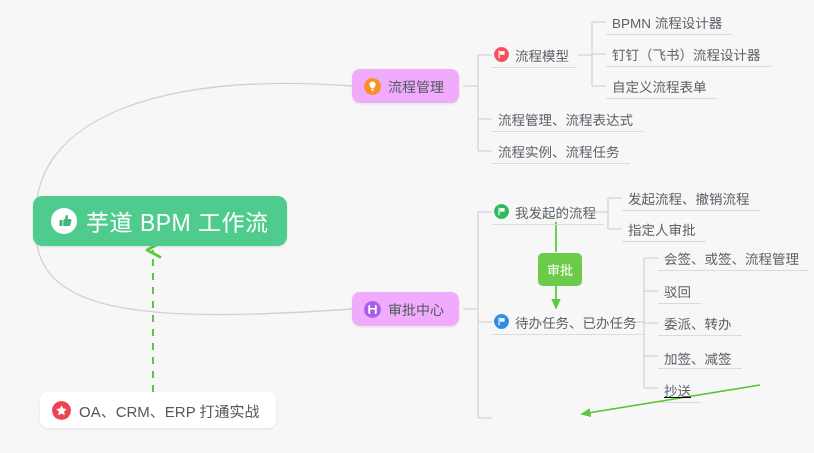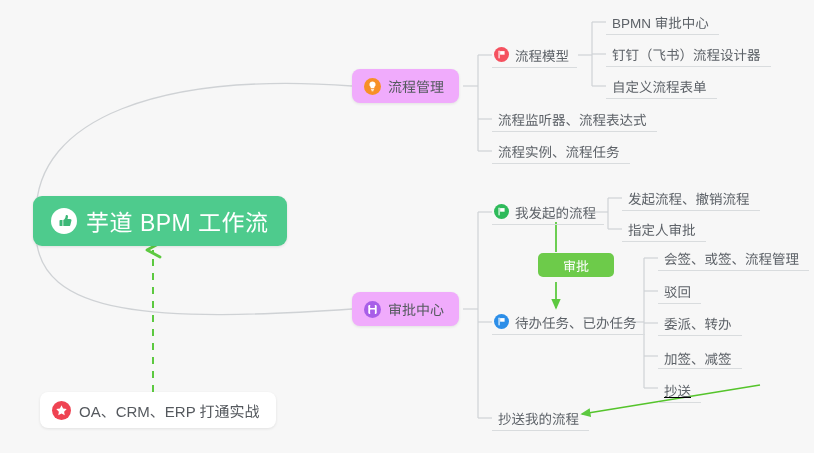--- a/index.html
+++ b/index.html
@@ -97,22 +97,22 @@
   }
   .node-leaf .node-text {
     color: #5d6268;
     font-size: 13.5px;
   }
 
   
   .node-tag {
     background: #6dcb4a;
     border-radius: 5px;
-    height: 24px;
-    padding: 0 25px;
+    height: 33px;
+    padding: 0 9px;
     justify-content: center;
   }
   .node-tag .node-text {
     color: #ffffff;
     font-size: 13px;
   }
 
   
   .node-callout {
     background: #ffffff;
@@ -229,31 +229,31 @@
       <svg width="15" height="15" viewBox="0 0 15 15" xmlns="http://www.w3.org/2000/svg">
         <circle cx="7.5" cy="7.5" r="7.5" fill="#f5515f"></circle>
         <rect x="4.5" y="3.6" width="1.15" height="7.8" rx="0.55" fill="#ffffff"></rect>
         <path d="M6.1 4.1 h4.5 v3.6 h-4.5 z" fill="#ffffff"></path>
       </svg>
     </span>
     <span class="node-text">流程模型</span>
   </div>
 
   <div class="node node-leaf" style="left:606px; top:9px;">
-    <span class="node-text">BPMN 审批中心</span>
+    <span class="node-text">BPMN 流程设计器</span>
   </div>
   <div class="node node-leaf" style="left:606px; top:41px;">
     <span class="node-text">钉钉（飞书）流程设计器</span>
   </div>
   <div class="node node-leaf" style="left:606px; top:73px;">
     <span class="node-text">自定义流程表单</span>
   </div>
 
   <div class="node node-leaf" style="left:492px; top:106px;">
-    <span class="node-text">流程监听器、流程表达式</span>
+    <span class="node-text">流程管理、流程表达式</span>
   </div>
   <div class="node node-leaf" style="left:492px; top:138px;">
     <span class="node-text">流程实例、流程任务</span>
   </div>
 
   <div class="node node-branch" style="left:352px; top:292px;">
     <span class="node-icon">
       <svg width="17" height="17" viewBox="0 0 17 17" xmlns="http://www.w3.org/2000/svg">
         <circle cx="8.5" cy="8.5" r="8.5" fill="#a85ee8"></circle>
         <rect x="4.3" y="4.1" width="8.4" height="8.8" rx="1.1" fill="#ffffff"></rect>
@@ -306,23 +306,20 @@
   <div class="node node-leaf" style="left:658px; top:310px;">
     <span class="node-text">委派、转办</span>
   </div>
   <div class="node node-leaf" style="left:658px; top:343px;align-items:flex-end;">
     <span class="node-text">加签、减签</span>
   </div>
   <div class="node node-leaf" style="left:658px; top:377px;text-decoration:underline;">
     <span class="node-text">抄送</span>
   </div>
 
-  <div class="node node-leaf" style="left:492px; top:405px;">
-    <span class="node-text">抄送我的流程</span>
-  </div>
 
   <div class="node node-callout" style="left:40px; top:392px;">
     <span class="node-icon">
       <svg width="19" height="19" viewBox="0 0 19 19" xmlns="http://www.w3.org/2000/svg">
         <circle cx="9.5" cy="9.5" r="9.5" fill="#ef4352"></circle>
         <path d="M9.5 4.3 l1.62 3.28 3.62 0.53 -2.62 2.55 0.62 3.6 -3.24 -1.7 -3.24 1.7 0.62 -3.6 -2.62 -2.55 3.62 -0.53 z" fill="#ffffff"></path>
       </svg>
     </span>
     <span class="node-text">OA、CRM、ERP 打通实战</span>
   </div>

